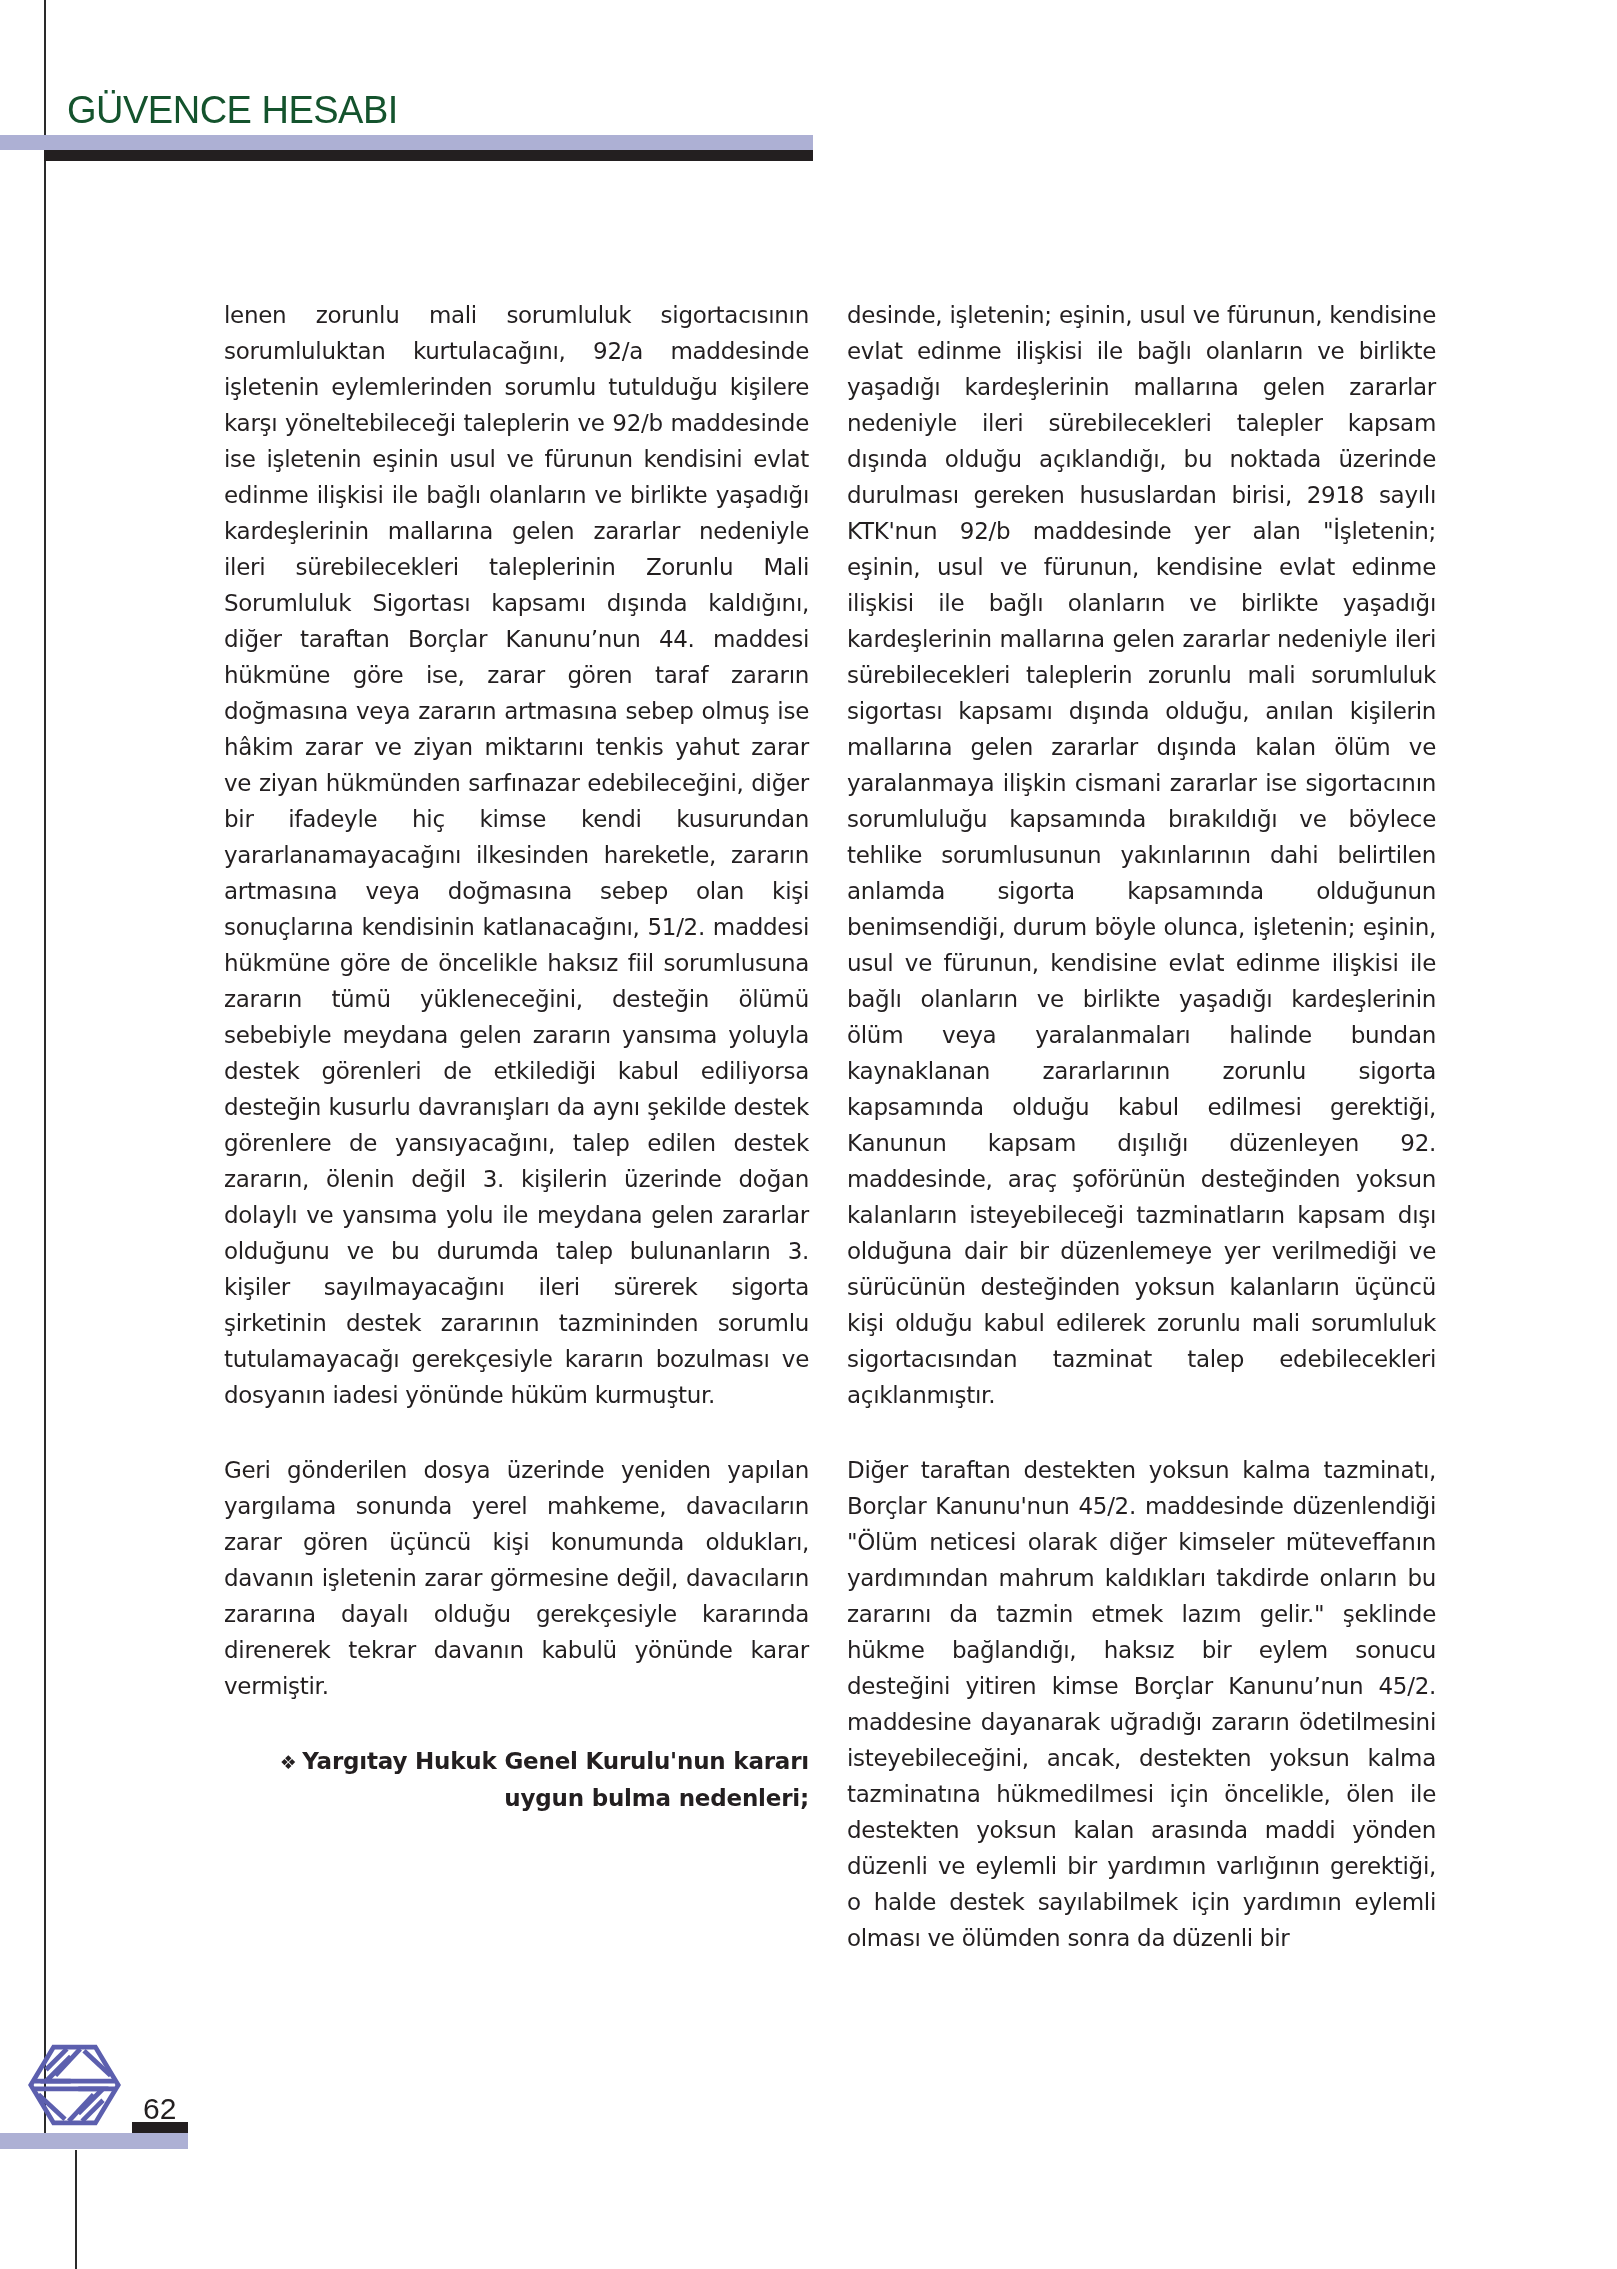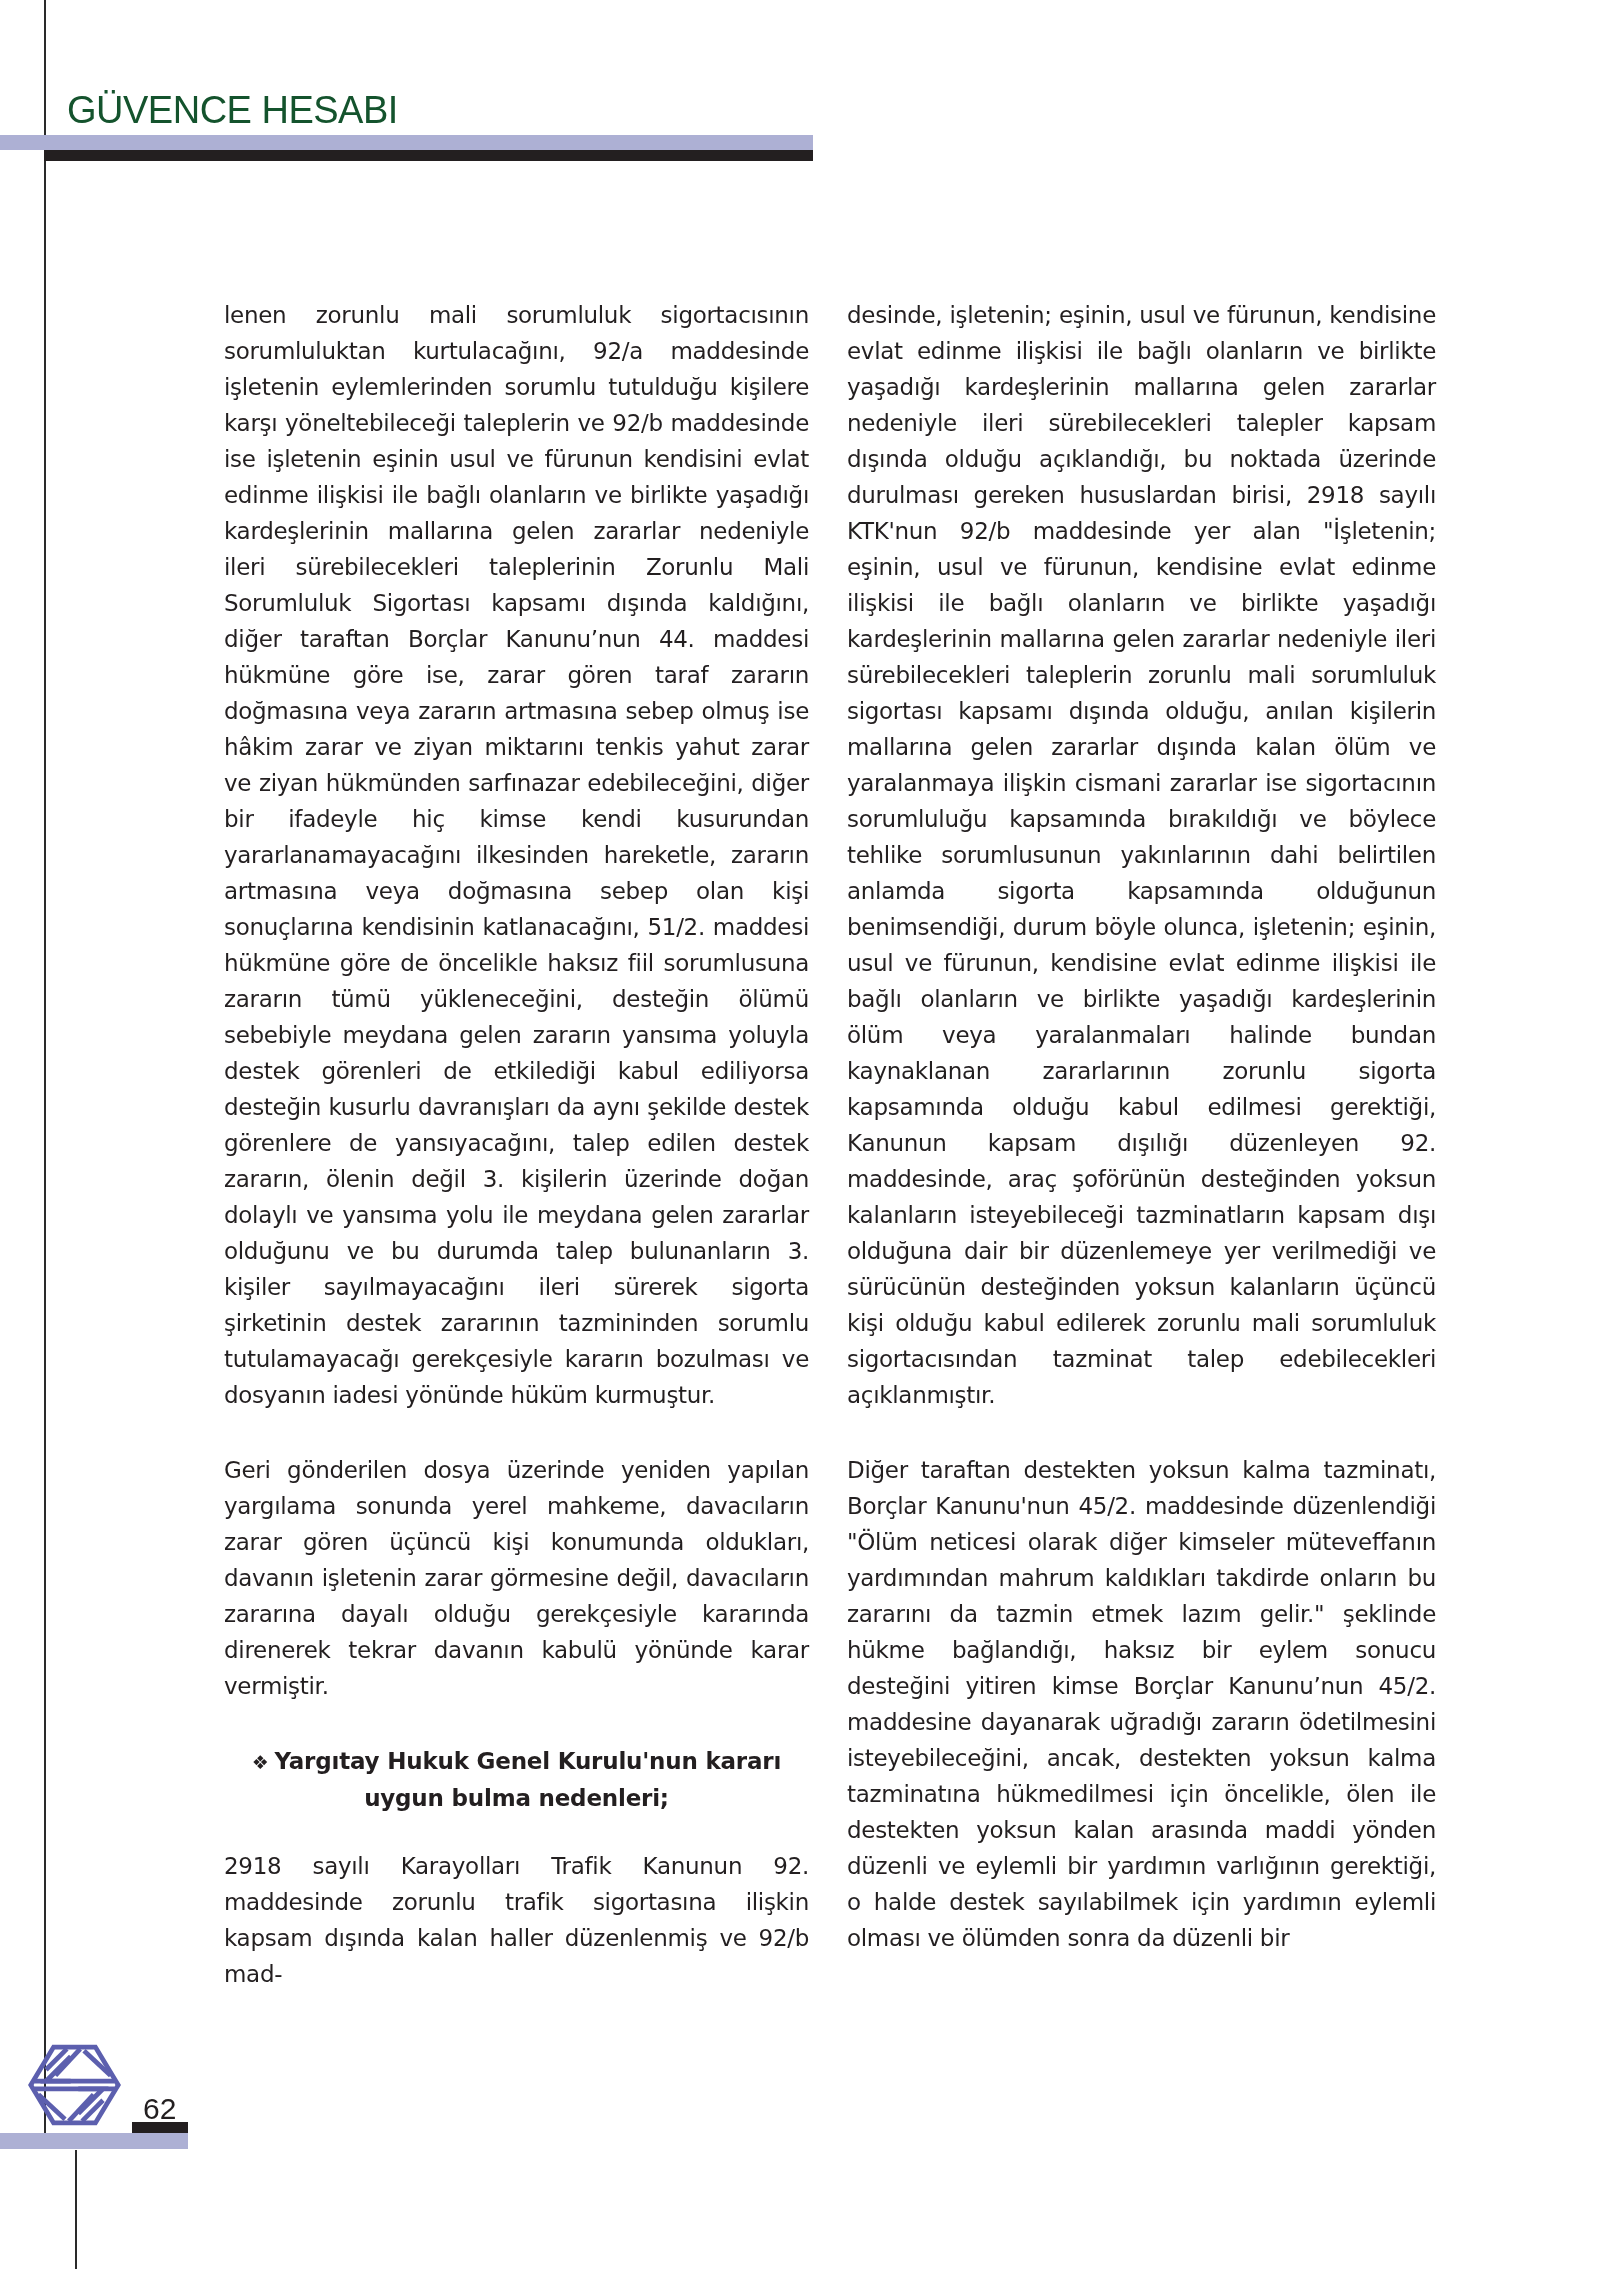--- a/index.html
+++ b/index.html
@@ -12,21 +12,21 @@
   .header-title { position: absolute; left: 67px; top: 89px; font-family: "Liberation Sans", sans-serif;
                   font-size: 38px; letter-spacing: -0.5px; color: #14532d; }
   .header-band { position: absolute; left: 0; top: 135px; width: 813px; height: 15px; background: #adb0d4; }
   .header-black { position: absolute; left: 44px; top: 150px; width: 769px; height: 11.4px; background: #231f20; }
 
   .col { position: absolute; top: 297px; font-size: 23px; line-height: 36px;
          text-align: justify; letter-spacing: -0.3px; word-spacing: 0px; }
   .col.left { left: 224px; width: 585px; }
   .col.right { left: 847px; width: 589px; }
   .col p { margin: 0 0 39px 0; hyphens: none; }
-  .col .heading { font-weight: bold; margin: 0 0 32px 0; text-align: center; letter-spacing: -0.2px; }
+  .col .heading { font-weight: bold; margin: 0 0 32px 0; text-align: right; letter-spacing: -0.2px; }
   .heading .bullet { font-size: 19px; margin-right: 5.7px; }
 
   .footer-band { position: absolute; left: 0; top: 2133px; width: 188px; height: 16px; background: #adb0d4; }
   .footer-black { position: absolute; left: 132px; top: 2122px; width: 56px; height: 11.4px; background: #231f20; }
   .page-number { position: absolute; left: 143px; top: 2092px; font-family: "Liberation Sans", sans-serif;
                  font-size: 30px; color: #231f20; }
   .vline-bottom { position: absolute; left: 75px; top: 2150px; width: 1.9px; height: 120px; background: #2a2a2a; }
   .logo { position: absolute; left: 27px; top: 2043px; width: 95px; height: 84px; }
 </style>
 </head>
@@ -37,21 +37,20 @@
 <div class="header-title">GÜVENCE HESABI</div>
 <div class="header-band"></div>
 <div class="header-black"></div>
 
 <div class="col left">
   <p>lenen zorunlu mali sorumluluk sigortacısının sorumluluktan kurtulacağını,  92/a maddesinde işletenin eylemlerinden sorumlu tutulduğu kişilere karşı yöneltebileceği taleplerin ve 92/b maddesinde ise işletenin eşinin usul ve fürunun kendisini evlat edinme ilişkisi ile bağlı olanların ve birlikte yaşadığı kardeşlerinin mallarına gelen zararlar nedeniyle ileri sürebilecekleri taleplerinin Zorunlu Mali Sorumluluk Sigortası kapsamı dışında kaldığını, diğer taraftan Borçlar Kanunu’nun 44. maddesi hükmüne göre ise, zarar gören taraf zararın doğmasına veya zararın artmasına sebep olmuş ise hâkim zarar ve ziyan miktarını tenkis yahut zarar ve ziyan hükmünden sarfınazar edebileceğini, diğer bir ifadeyle hiç kimse kendi kusurundan yararlanamayacağını ilkesinden hareketle, zararın artmasına veya doğmasına sebep olan kişi sonuçlarına kendisinin katlanacağını, 51/2. maddesi hükmüne göre de öncelikle haksız fiil sorumlusuna zararın tümü yükleneceğini, desteğin ölümü sebebiyle meydana gelen zararın yansıma yoluyla destek görenleri de etkilediği kabul ediliyorsa desteğin kusurlu davranışları da aynı şekilde destek görenlere de yansıyacağını, talep edilen destek zararın, ölenin değil 3. kişilerin üzerinde doğan dolaylı ve yansıma yolu ile meydana gelen zararlar olduğunu ve bu durumda talep bulunanların 3. kişiler sayılmayacağını ileri sürerek sigorta şirketinin destek zararının tazmininden sorumlu tutulamayacağı gerekçesiyle kararın bozulması ve dosyanın iadesi yönünde hüküm kurmuştur.</p>
   <p> Geri gönderilen dosya üzerinde yeniden yapılan yargılama sonunda yerel mahkeme, davacıların zarar gören üçüncü kişi konumunda oldukları, davanın işletenin zarar görmesine değil, davacıların zararına dayalı olduğu gerekçesiyle kararında direnerek tekrar davanın kabulü yönünde karar vermiştir.</p>
   <p class="heading">
     <span class="bullet">❖</span><span>Yargıtay Hukuk Genel Kurulu'nun kararı uygun bulma nedenleri;</span>
   </p>
-  <p>2918 sayılı Karayolları Trafik Kanunun 92. maddesinde zorunlu trafik sigortasına ilişkin kapsam dışında kalan haller düzenlenmiş ve 92/b mad-</p>
 </div>
 
 <div class="col right">
   <p>desinde, işletenin; eşinin, usul ve fürunun, kendisine evlat edinme ilişkisi ile bağlı olanların ve birlikte yaşadığı kardeşlerinin mallarına gelen zararlar nedeniyle ileri sürebilecekleri talepler kapsam dışında olduğu açıklandığı, bu noktada üzerinde durulması gereken hususlardan birisi, 2918 sayılı KTK'nun 92/b maddesinde yer alan "İşletenin; eşinin, usul ve fürunun, kendisine evlat edinme ilişkisi ile bağlı olanların ve birlikte yaşadığı kardeşlerinin mallarına gelen zararlar nedeniyle ileri sürebilecekleri taleplerin zorunlu mali sorumluluk sigortası kapsamı dışında olduğu, anılan kişilerin mallarına gelen zararlar dışında kalan ölüm ve yaralanmaya ilişkin cismani zararlar ise sigortacının sorumluluğu kapsamında bırakıldığı ve böylece tehlike sorumlusunun yakınlarının dahi belirtilen anlamda sigorta kapsamında olduğunun benimsendiği, durum böyle olunca, işletenin; eşinin, usul ve fürunun, kendisine evlat edinme ilişkisi ile bağlı olanların ve birlikte yaşadığı kardeşlerinin ölüm veya yaralanmaları halinde bundan kaynaklanan zararlarının zorunlu sigorta kapsamında olduğu kabul edilmesi gerektiği, Kanunun kapsam dışılığı düzenleyen 92. maddesinde, araç şoförünün desteğinden yoksun kalanların isteyebileceği tazminatların kapsam dışı olduğuna dair bir düzenlemeye yer verilmediği ve sürücünün desteğinden yoksun kalanların üçüncü kişi olduğu kabul edilerek zorunlu mali sorumluluk sigortacısından tazminat talep edebilecekleri açıklanmıştır.</p>
   <p>Diğer taraftan destekten yoksun kalma tazminatı, Borçlar Kanunu'nun 45/2. maddesinde düzenlendiği "Ölüm neticesi olarak diğer kimseler müteveffanın yardımından mahrum kaldıkları takdirde onların bu zararını da tazmin etmek lazım gelir." şeklinde hükme bağlandığı, haksız bir eylem sonucu desteğini yitiren kimse Borçlar Kanunu’nun 45/2. maddesine dayanarak uğradığı zararın ödetilmesini isteyebileceğini, ancak, destekten yoksun kalma tazminatına hükmedilmesi için öncelikle, ölen ile destekten yoksun kalan arasında maddi yönden düzenli ve eylemli bir yardımın varlığının gerektiği, o halde destek sayılabilmek için yardımın eylemli olması ve ölümden sonra da düzenli bir</p>
 </div>
 
 <svg class="logo" viewBox="0 0 100 88">
   <g fill="none" stroke="#5c5fae" stroke-width="5">
     <polygon points="28,4 72,4 96,44 72,84 28,84 4,44"></polygon>

